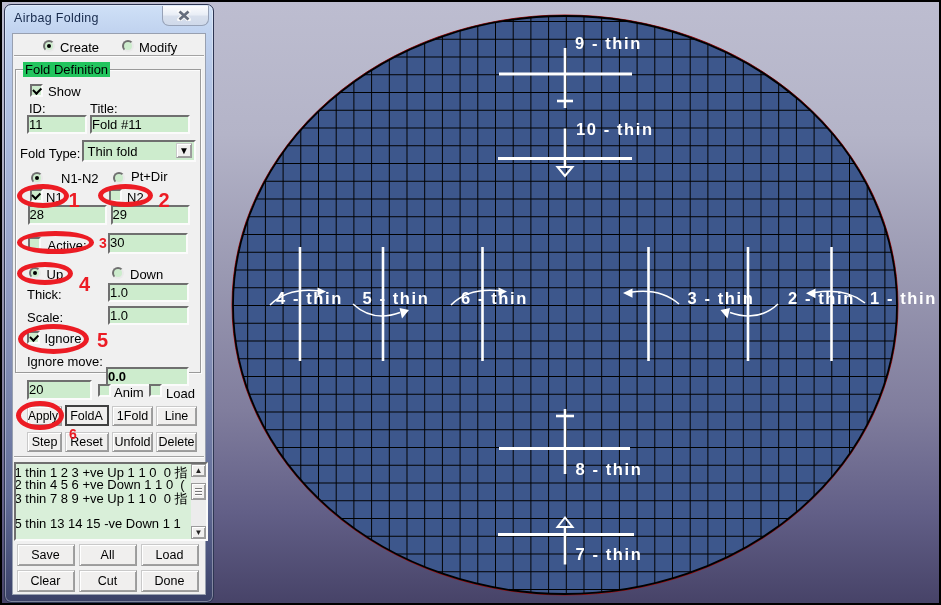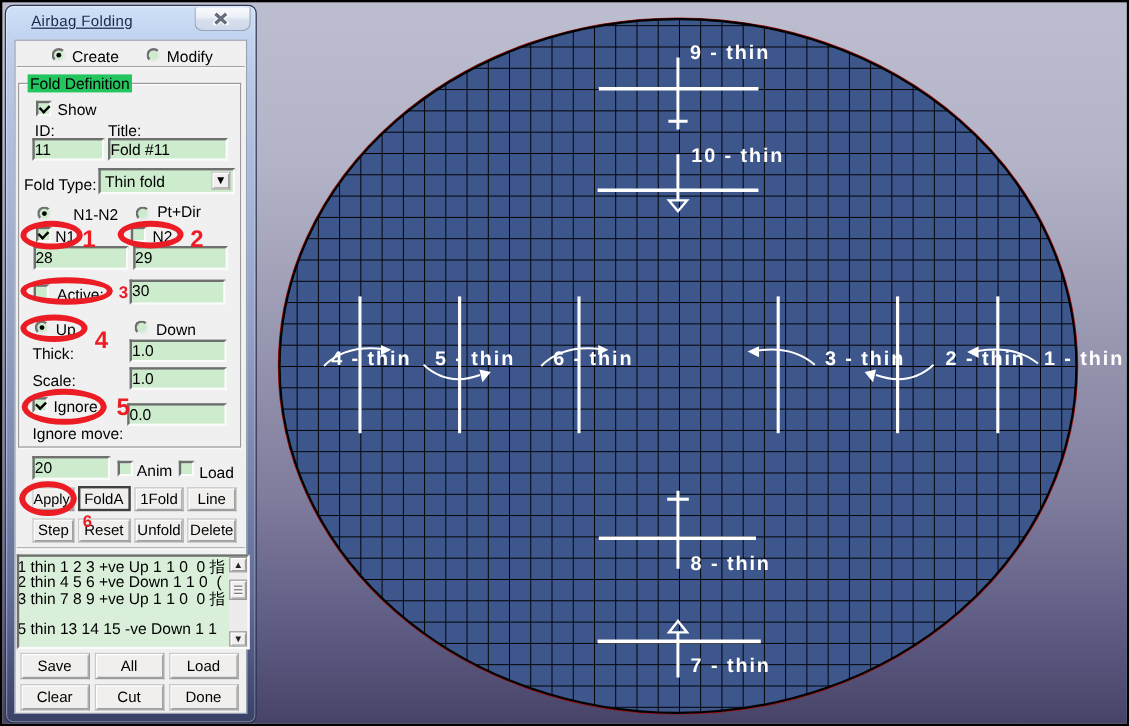--- a/index.html
+++ b/index.html
@@ -6,21 +6,21 @@
 #stage{position:relative;width:941px;height:605px;overflow:hidden;
   background:linear-gradient(180deg,#bdbdd0 0%,#b4b4c8 22%,#9a99b2 45%,#807d9d 68%,#625f87 85%,#474368 100%);
   border:2px solid #000;box-sizing:border-box;
   font-family:"Liberation Sans",sans-serif;}
 #mesh{position:absolute;left:-2px;top:-2px;}
 
 #dlg{position:absolute;left:2px;top:2px;width:208px;height:597px;
   border-radius:7px;border:1px solid #2d3552;box-shadow:2px 2px 4px rgba(25,25,45,.55);
   background:linear-gradient(180deg,#cfe0f7 0%,#c2d4f0 4%,#b5c6e6 12%,#a4b2d6 30%,#8f9ac1 50%,#7a86ae 65%,#636e98 82%,#454d76 95%,#3a4166 100%);
   box-shadow:0 0 0 1px rgba(255,255,255,.35) inset;}
-#title{position:absolute;left:21px;top:6px;font-size:12.5px;color:#16294b;letter-spacing:.3px;text-decoration:underline;}
+#title{position:absolute;left:9px;top:6px;font-size:12.5px;color:#16294b;letter-spacing:.3px;}
 #closebtn{position:absolute;left:157px;top:1px;width:45px;height:19px;
   border:1px solid #97a2b7;border-top:none;border-radius:0 0 7px 7px;
   background:linear-gradient(180deg,#fbfcfe 0%,#e9eef6 45%,#d7dfec 55%,#cfd9ea 100%);}
 #closebtn svg{position:absolute;left:14px;top:4px;}
 #panel{position:absolute;left:7px;top:28px;width:192px;height:560px;background:#f0f0f0;
   border:1px solid #98a0b0;box-sizing:content-box;}
 .lbl{position:absolute;font-size:13px;color:#000;white-space:nowrap;}
 .sep{position:absolute;left:1px;width:190px;height:0;border-top:1px solid #a3a3a3;border-bottom:1px solid #fdfdfd;}
 .group{position:absolute;border:1px solid #9a9a9a;box-shadow:1px 1px 0 #fcfcfc, inset 1px 1px 0 #fcfcfc;}
 .glbl{position:absolute;font-size:13px;background:#22c55e;padding:0 2px;}
@@ -171,21 +171,21 @@
     <div class="lbl" style="left:33.5px;top:232.5px;">Up</div>
     <div class="rb" style="left:99px;top:233px;"></div>
     <div class="lbl" style="left:117px;top:232.5px;">Down</div>
     <div class="lbl" style="left:14px;top:253px;">Thick:</div>
     <div class="field" style="left:95px;top:248.5px;width:81px;height:19px;">1.0</div>
     <div class="lbl" style="left:14px;top:276px;">Scale:</div>
     <div class="field" style="left:95px;top:271.5px;width:81px;height:19px;">1.0</div>
     <div class="cb chk" style="left:14px;top:297px;"></div>
     <div class="lbl" style="left:31.5px;top:297px;">Ignore</div>
     <div class="lbl" style="left:14px;top:320px;">Ignore move:</div>
-    <div class="field" style="left:93px;top:302px;width:83px;height:19px;">0.0</div>
+    <div class="field" style="left:93px;top:333px;width:83px;height:19px;font-weight:bold;">0.0</div>
 
     <div class="field" style="left:14px;top:346px;width:65px;height:20px;">20</div>
     <div class="cb" style="left:85px;top:350px;"></div>
     <div class="lbl" style="left:101px;top:351px;">Anim</div>
     <div class="cb" style="left:136px;top:350px;"></div>
     <div class="lbl" style="left:153px;top:352px;">Load</div>
 
     <div class="btn" style="left:14px;top:372px;width:35px;height:19.5px;line-height:18px;font-size:12px;padding-right:3px;box-sizing:border-box;">Apply</div>
     <div class="btn" style="left:51.5px;top:371px;width:44px;height:21px;line-height:19px;border:2px solid #404040;box-shadow:none;">FoldA</div>
     <div class="btn" style="left:99px;top:372px;width:41px;height:19.5px;line-height:18px;">1Fold</div>

